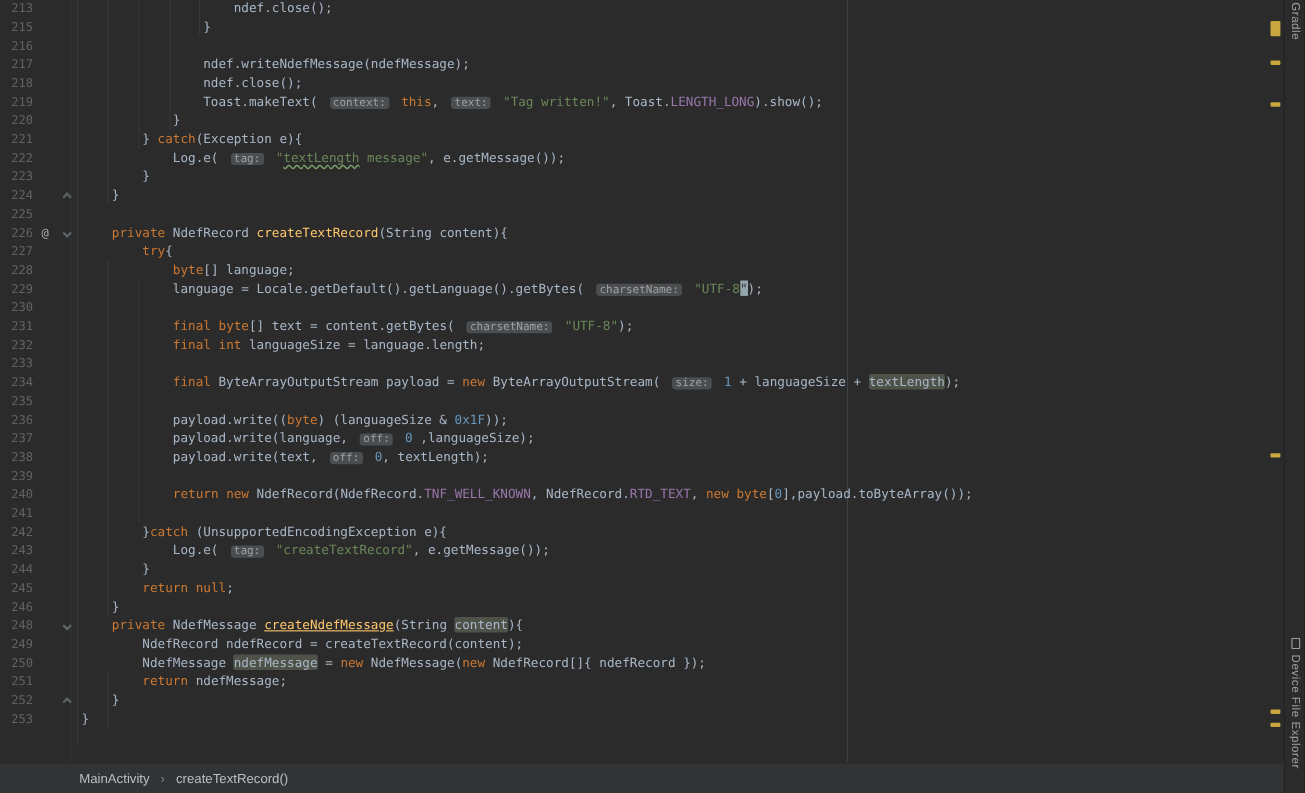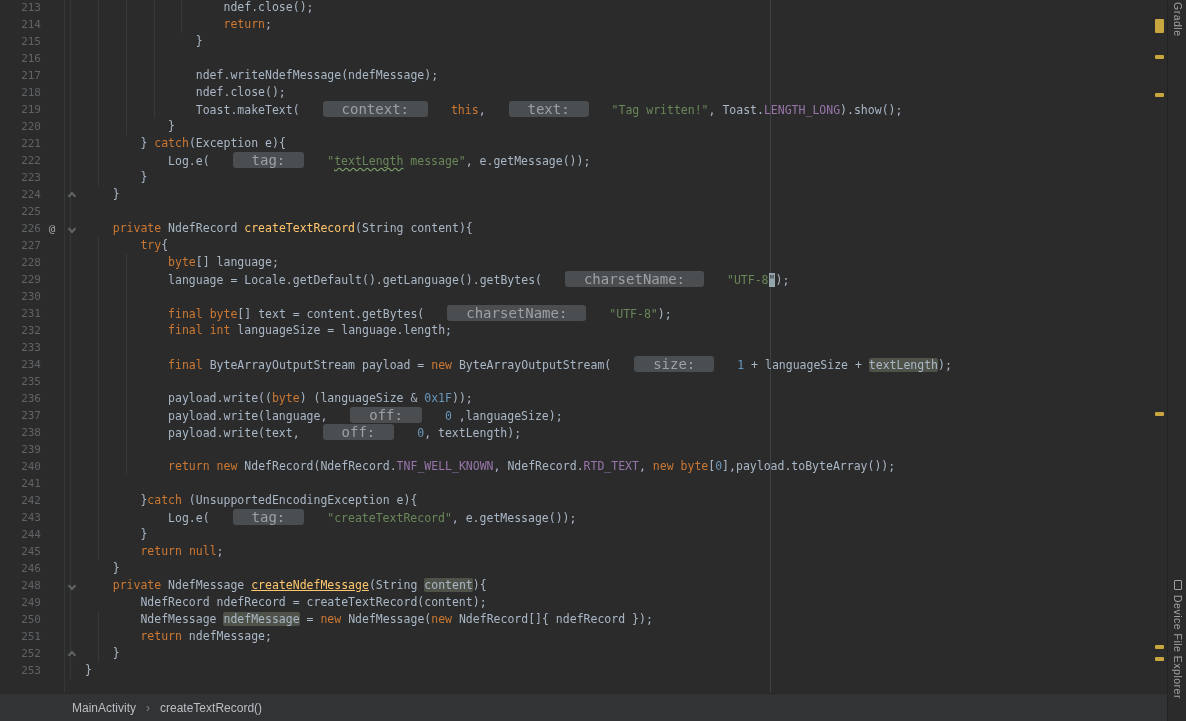--- a/index.html
+++ b/index.html
@@ -5,41 +5,41 @@
   * { margin:0; padding:0; box-sizing:border-box; }
   html,body { width:1186px; height:721px; overflow:hidden; background:#1e1e1e; }
   .app { position:relative; width:1186px; height:721px; background:var(--bg,#2B2B2B); font-family:"DejaVu Sans Mono",monospace; }
 
   
   .editor { position:absolute; left:0; top:0; width:1167px; height:693px; overflow:hidden; background:var(--bg,#2B2B2B); }
   .gutter-sep { position:absolute; left:64px; top:0; width:1px; height:693px; background:#343638; }
   .margin-line { position:absolute; left:770px; top:0; width:1px; height:693px; background:#3f4245; }
   .guide { position:absolute; width:1px; background:#383838; }
 
-  #lines { position:absolute; left:15px; top:-1px; right:14px; }
+  #lines { position:absolute; left:4px; top:-1px; right:14px; }
   .line { display:flex; height:17px; line-height:17px; font-size:11.5px; white-space:pre; color:var(--fg,#A9B7C6); }
   .ln   { width:26px; flex:none; text-align:right; color:var(--line-number,#606366); font-size:11px; }
   .anncol { width:22px; flex:none; text-align:center; color:#a9a9a9; font-size:11px; }
   .foldcol { width:18px; flex:none; text-align:center; }
   .code { padding-left:4px; flex:none; }
 
   .fm { display:inline-block; width:6px; height:6px; border:solid #5f6467; border-width:0; }
   .fm-start { border-width:0 2px 2px 0; transform:rotate(45deg); margin-top:4px; }
   .fm-end   { border-width:2px 0 0 2px; transform:rotate(45deg); margin-top:7px; }
 
   
   .tk-p  { color:var(--fg,#A9B7C6); }
   .tk-k  { color:var(--keyword,#CC7832); }
   .tk-s  { color:var(--string,#6A8759); }
   .tk-n  { color:var(--number,#6897BB); }
   .tk-m  { color:var(--method,#FFC66D); }
   .tk-mu { color:var(--method,#FFC66D); text-decoration:underline; }
   .tk-f  { color:var(--constant,#9876AA); }
   .tk-i  { color:var(--fg,#A9B7C6); }
-  .tk-h  { background:var(--hint-bg,#4B4E50); color:var(--hint-fg,#9DA1A4); border-radius:3px; font-size:14px; padding:0 19px; margin:0 16px; }
+  .tk-h  { background:var(--hint-bg,#4B4E50); color:var(--hint-fg,#9DA1A4); border-radius:3px; font-size:10px; padding:0 3px; margin:0 4px; }
   .tk-hl { background:var(--highlight-bg,#4E5248); border-radius:2px; }
   .tk-typo { color:var(--string,#6A8759); text-decoration:underline wavy #7fa36c; text-underline-offset:2px; }
   .tk-caret { background:var(--caret-bg,#93A6AC); color:#2b2b2b; }
 
   
   .stripe { position:absolute; right:0; top:0; width:14px; height:693px; }
   .mark { position:absolute; left:2px; width:9px; background:var(--warning,#C9A63E); border-radius:1px; }
 
   
   .tool-strip { position:absolute; right:0; top:0; width:19px; height:721px; background:var(--strip-bg,#2B2B2B); border-left:1px solid #232323; }
@@ -67,21 +67,20 @@
     <div class="guide" style="left:126px; top:0;   height:135px;"></div>
     <div class="guide" style="left:126px; top:254px; height:221px;"></div>
     <div class="guide" style="left:154px; top:0;   height:118px;"></div>
     <div class="guide" style="left:181px; top:0;   height:33px;"></div>
 
     <div class="gutter-sep"></div>
     <div class="margin-line"></div>
 
     <div id="lines">
         <div class="line"><span class="ln">213</span><span class="anncol"></span><span class="foldcol"></span><span class="code"><span class="tk-p">                    ndef.close();</span></span></div>
-        <div class="line"><span class="ln">214</span><span class="anncol"></span><span class="foldcol"></span><span class="code"><span class="tk-p">                    </span><span class="tk-k">return</span><span class="tk-p">;</span></span></div>
         <div class="line"><span class="ln">215</span><span class="anncol"></span><span class="foldcol"></span><span class="code"><span class="tk-p">                }</span></span></div>
         <div class="line"><span class="ln">216</span><span class="anncol"></span><span class="foldcol"></span><span class="code"></span></div>
         <div class="line"><span class="ln">217</span><span class="anncol"></span><span class="foldcol"></span><span class="code"><span class="tk-p">                ndef.writeNdefMessage(ndefMessage);</span></span></div>
         <div class="line"><span class="ln">218</span><span class="anncol"></span><span class="foldcol"></span><span class="code"><span class="tk-p">                ndef.close();</span></span></div>
         <div class="line"><span class="ln">219</span><span class="anncol"></span><span class="foldcol"></span><span class="code"><span class="tk-p">                Toast.makeText( </span><span class="tk-h">context:</span><span class="tk-p"> </span><span class="tk-k">this</span><span class="tk-p">, </span><span class="tk-h">text:</span><span class="tk-p"> </span><span class="tk-s">"Tag written!"</span><span class="tk-p">, Toast.</span><span class="tk-f">LENGTH_LONG</span><span class="tk-p">).show();</span></span></div>
         <div class="line"><span class="ln">220</span><span class="anncol"></span><span class="foldcol"></span><span class="code"><span class="tk-p">            }</span></span></div>
         <div class="line"><span class="ln">221</span><span class="anncol"></span><span class="foldcol"></span><span class="code"><span class="tk-p">        } </span><span class="tk-k">catch</span><span class="tk-p">(Exception e){</span></span></div>
         <div class="line"><span class="ln">222</span><span class="anncol"></span><span class="foldcol"></span><span class="code"><span class="tk-p">            Log.e( </span><span class="tk-h">tag:</span><span class="tk-p"> </span><span class="tk-s">"</span><span class="tk-typo">textLength</span><span class="tk-s"> message"</span><span class="tk-p">, e.getMessage());</span></span></div>
         <div class="line"><span class="ln">223</span><span class="anncol"></span><span class="foldcol"></span><span class="code"><span class="tk-p">        }</span></span></div>
         <div class="line"><span class="ln">224</span><span class="anncol"></span><span class="foldcol"><span class="fm fm-end"></span></span><span class="code"><span class="tk-p">    }</span></span></div>

